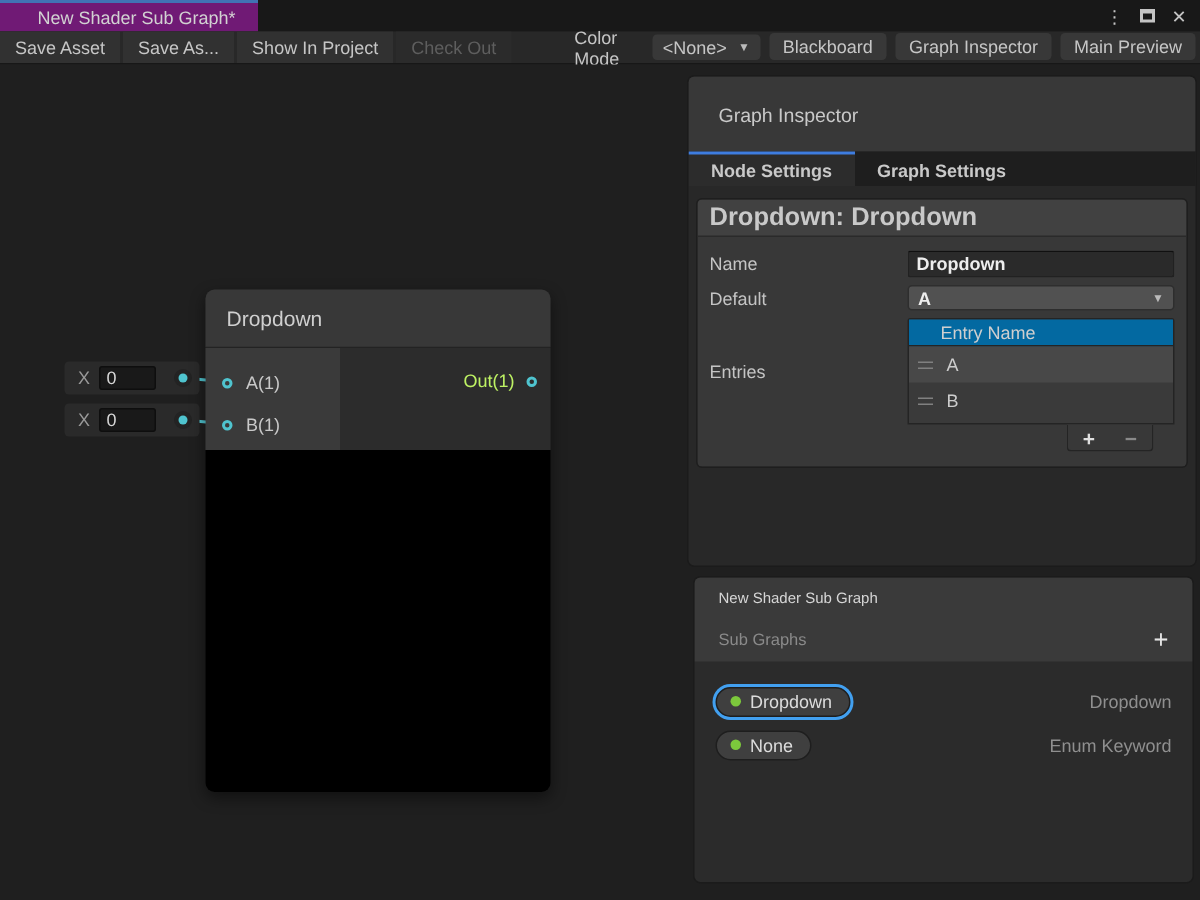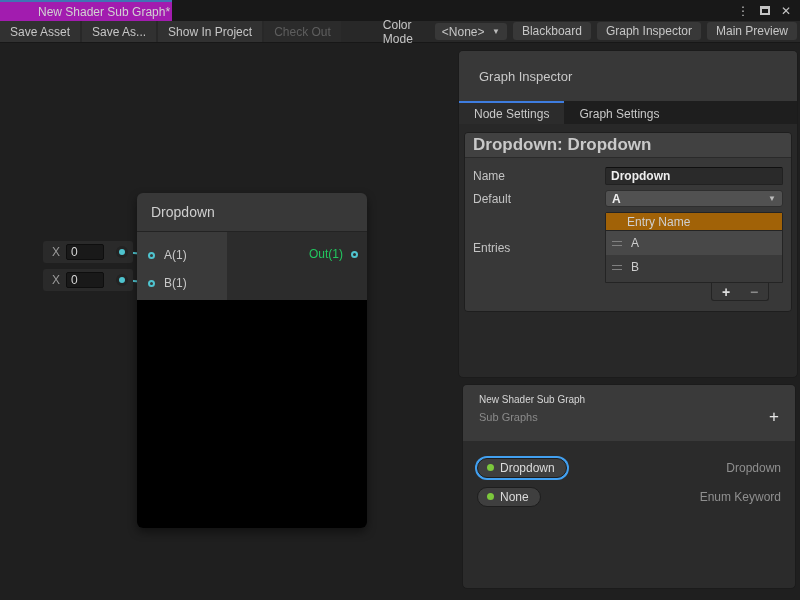--- a/index.html
+++ b/index.html
@@ -5,22 +5,22 @@
   * { margin:0; padding:0; box-sizing:border-box; }
   html,body { background:#111; }
   .root {
     position:relative; width:800px; height:600px; overflow:hidden;
     background:#1F1F1F; font-family:"Liberation Sans", sans-serif;
     -webkit-font-smoothing:antialiased;
   }
   
   .titlebar { position:absolute; top:0; left:0; right:0; height:21px; background:#181818; display:flex; }
   .doc-tab {
-    height:21px; width:172px; background:#a21caf; border-top:2px solid #4173B4;
-    display:flex; align-items:center; gap:14px; padding:0 24px; color:#D2D2D2; font-size:12px; white-space:nowrap;
+    height:21px; width:172px; background:#701a75; border-top:2px solid #4173B4;
+    display:flex; align-items:center; gap:1px; padding:0 24px; color:#D2D2D2; font-size:12px; white-space:nowrap;
   }
   .win-controls { margin-left:auto; display:flex; align-items:center; gap:11px; padding-right:9px; color:#C4C4C4; }
   .wc-menu { font-size:12px; }
   .wc-max { width:10px; height:9px; border:2px solid #C4C4C4; border-top-width:3px; }
   .wc-close { font-size:12px; }
   
   .toolbar {
     position:absolute; top:21px; left:0; right:0; height:22px; background:#282828;
     border-bottom:1px solid #171717; display:flex; align-items:stretch; font-size:12px; color:#C6C6C6;
   }
@@ -41,39 +41,39 @@
   .node { position:absolute; left:137px; top:150px; width:230px; border-radius:6px; box-shadow:0 4px 10px rgba(0,0,0,.45); }
   .node-title {
     height:39px; background:#383838; border-radius:6px 6px 0 0; display:flex; align-items:center;
     padding-left:14px; font-size:14px; color:#CFCFCF; border-bottom:1px solid #232323;
   }
   .node-body { display:flex; height:68px; }
   .node-in { width:90px; background:#3A3A3A; padding-top:9px; }
   .port-row { height:28px; display:flex; align-items:center; gap:9px; padding-left:11px; font-size:12px; color:#C9C9C9; }
   .port { width:7px; height:7px; border:2px solid #4FC4CF; border-radius:50%; background:transparent; flex:none; }
   .node-out { flex:1; background:#2C2C2C; display:flex; justify-content:flex-end; align-items:flex-start; padding:15px 9px 0 0; }
-  .out-row { display:flex; align-items:center; gap:8px; font-size:12px; color:#22c55e;justify-content:flex-end; }
+  .out-row { display:flex; align-items:center; gap:8px; font-size:12px; color:#bef264;justify-content:flex-end; }
   .node-preview { height:228px; background:#000; border-radius:0 0 6px 6px; }
   
   .inwidget {
     position:absolute; left:43px; width:90px; height:22px; background:#2A2A2A; border-radius:3px;
     display:flex; align-items:center; gap:6px; padding:0 5px 0 9px;
   }
   .iw-axis { font-size:12px; color:#9A9A9A; }
   .iw-field {
     width:38px; height:16px; background:#191919; border:1px solid #0E0E0E; border-radius:2px;
     color:#D6D6D6; font-size:12px; padding:0 4px; font-family:inherit;
   }
   .iw-dot { margin-left:auto; width:12px; height:12px; border-radius:50%; background:#232323; display:flex; align-items:center; justify-content:center; }
   .iw-dot-inner { width:6px; height:6px; border-radius:50%; background:#4FC4CF; }
   
   .panel { position:absolute; border:1px solid #1B1B1B; border-radius:5px; overflow:hidden; }
   .inspector { left:458px; top:7px; width:340px; height:328px; background:#282828; }
   .insp-header { height:50px; background:#383838; display:flex; align-items:center; padding-left:20px; color:#C9C9C9; font-size:13px; }
-  .insp-tabs { height:23px; background:#1E1E1E; display:flex; }
+  .insp-tabs { height:23px; background:#1E1E1E; display:flex;font-weight:bold; }
   .insp-tab { display:flex; align-items:center; padding:0 15px; font-size:12px; color:#C9C9C9; border-top:2px solid transparent; }
   .insp-tab.active { background:#2C2C2C; border-top-color:#3E7DE0; }
   .settings-box { margin:8px 5px; border:1px solid #1E1E1E; border-radius:4px; overflow:hidden; }
   .sb-header {
     height:25px; background:#414141; display:flex; align-items:center; padding-left:8px;
     font-weight:bold; font-size:17px; color:#C9C9C9; border-bottom:1px solid #2A2A2A;
   }
   .sb-body { background:#383838; padding:9px 8px 10px 8px; font-size:12px; color:#C4C4C4; }
   .frow { display:flex; align-items:center; margin-bottom:5px; }
   .flabel { width:132px; flex:none; }
@@ -81,37 +81,37 @@
     flex:1; width:100%; height:18px; background:#2A2A2A; border:1px solid #212121; border-top-color:#101010;
     border-radius:2px; color:#EDEDED; font-weight:bold; font-size:12px; padding:0 5px; font-family:inherit;
   }
   .ddfield {
     flex:1; height:17px; background:#515151; border:1px solid #2E2E2E; border-radius:3px;
     display:flex; align-items:center; justify-content:space-between; padding:0 6px; color:#EDEDED; font-weight:bold;
   }
   .entries-row { display:flex; }
   .entries-label { width:132px; flex:none; display:flex; align-items:center; }
   .elist { flex:1; border:1px solid #242424; background:#3A3A3A; border-radius:2px 2px 0 0; }
-  .elist-header { height:18px; background:#a16207; border-bottom:1px solid #242424; display:flex; align-items:center; padding-left:21px; color:#CFCFCF; }
+  .elist-header { height:18px; background:#0369a1; border-bottom:1px solid #242424; display:flex; align-items:center; padding-left:21px; color:#CFCFCF; }
   .erow { height:24px; display:flex; align-items:center; gap:9px; padding-left:6px; color:#CDCDCD; }
   .erow.selected { background:#484848; }
   .ehandle { width:10px; height:5px; border-top:1px solid #808080; border-bottom:1px solid #808080; flex:none; }
   .elist-pad { height:3px; }
   .efooter { display:flex; justify-content:flex-end; margin:0 14px 0 132px; }
   .efooter-box {
     width:58px; height:18px; background:#383838; border:1px solid #242424; border-top:none;
     border-radius:0 0 3px 3px; display:flex; align-items:center; justify-content:space-around;
   }
   .ebtn-add { color:#DFDFDF; font-size:14px; font-weight:bold; line-height:1; }
   .ebtn-remove { color:#8A8A8A; font-size:14px; font-weight:bold; line-height:1; }
   
   .blackboard { left:462px; top:341px; width:334px; height:205px; background:#2B2B2B; }
   .bb-header { height:56px; background:#3A3A3A; padding:9px 16px 0 16px; }
   .bb-title { font-size:10px; color:#D6D6D6; }
-  .bb-subrow { display:flex; align-items:center; justify-content:space-between; margin-top:5px; }
+  .bb-subrow { display:flex; align-items:center; justify-content:space-between; margin-top:15px; }
   .bb-subtitle { font-size:11px; color:#8A8A8A; }
   .bb-add { font-size:17px; color:#E6E6E6; line-height:14px; }
   .bb-rows { padding:12px 14px 0 14px; }
   .bb-row { display:flex; align-items:center; justify-content:space-between; height:29px; }
   .pill {
     display:inline-flex; align-items:center; gap:6px; background:#3F3F3F; border:1px solid #1E1E1E;
     border-radius:11px; padding:2px 11px 2px 9px; font-size:12px; color:#DCDCDC;
   }
   .pill.selected { box-shadow:0 0 0 2px #42A0F0; }
   .dot { width:7px; height:7px; border-radius:50%; background:#7CC83C; flex:none; }

